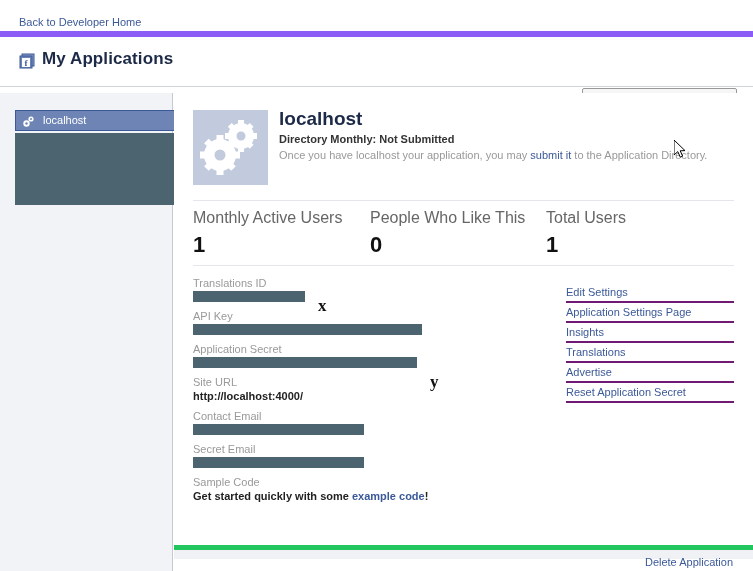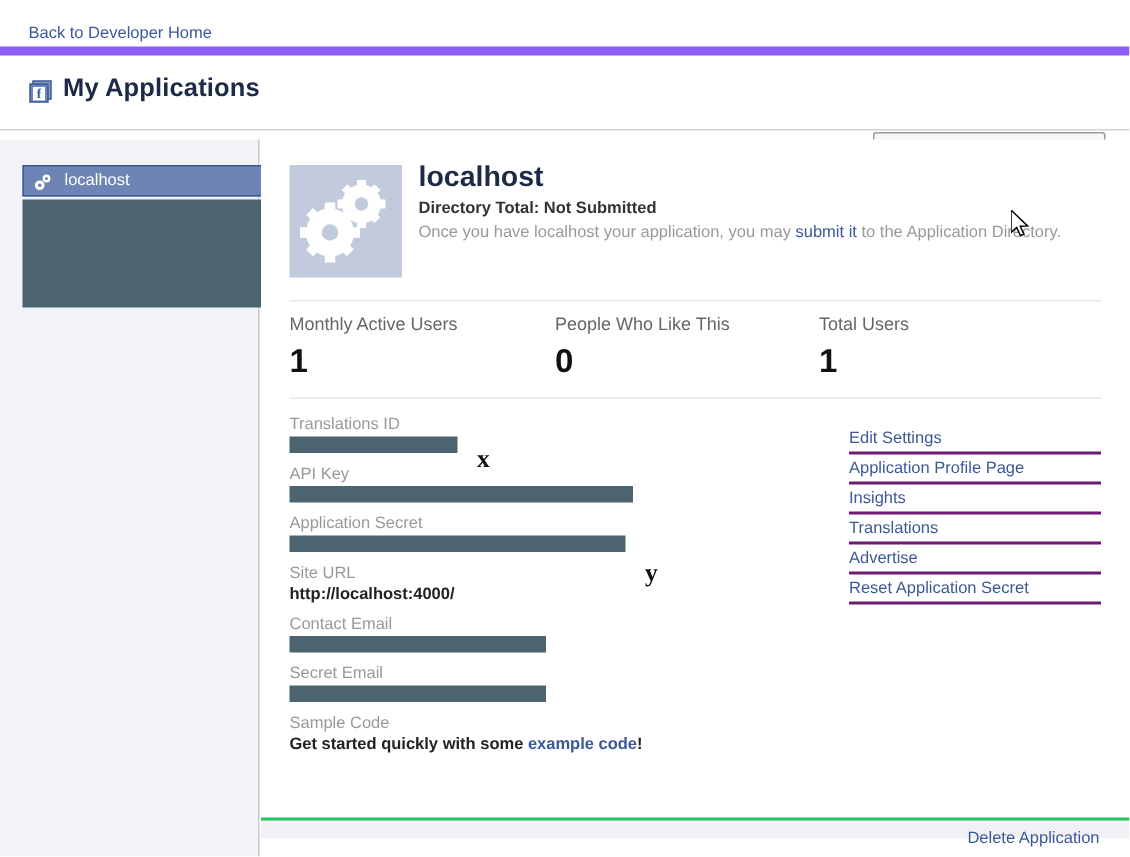--- a/index.html
+++ b/index.html
@@ -195,21 +195,21 @@
   }
   #rule-1 { left: 19px; top: 107px; width: 541px; }
   #rule-2 { left: 19px; top: 172px; width: 541px; }
 
   
   .stat {
     position: absolute;
     top: 116px;
   }
   .stat-label {
-    font-size: 12px;
+    font-size: 16px;
     color: #666666;
     white-space: nowrap;
   }
   .stat-value {
     margin-top: 5px;
     font-size: 22px;
     font-weight: bold;
     color: #111111;
   }
   #stat-0 { left: 19px; }
@@ -274,21 +274,21 @@
   }
 
   
   #panel-footer {
     position: absolute;
     left: 0;
     top: 452px;
     width: 579px;
     height: 14px;
     background: #eff1f5;
-    border-top: 2px solid #22c55e;
+    border-top: 5px solid #22c55e;
     box-sizing: border-box;
   }
   #delete-link {
     position: absolute;
     right: 20px;
     top: 6px;
     font-size: 11px;
     color: #3b5998;
     text-decoration: none;
     cursor: pointer;
@@ -369,21 +369,21 @@
           <rect x="58" y="23" width="6" height="6"></rect>
           <rect x="36" y="14" width="5.5" height="5.5" transform="rotate(45 38.7 16.7)"></rect>
           <rect x="54" y="32" width="5.5" height="5.5" transform="rotate(45 56.7 34.7)"></rect>
           <rect x="54" y="14" width="5.5" height="5.5" transform="rotate(45 56.7 16.7)"></rect>
           <rect x="36" y="32" width="5.5" height="5.5" transform="rotate(45 38.7 34.7)"></rect>
         </g>
       </svg>
     </div>
 
     <div id="app-name">localhost</div>
-    <div id="directory-status">Directory Total: Not Submitted</div>
+    <div id="directory-status">Directory Monthly: Not Submitted</div>
     <div id="status-desc">
       <span>Once you have localhost your application, you may </span><a href="#">submit it</a><span> to the Application Directory.</span>
     </div>
 
     <div class="hrule" id="rule-1"></div>
 
     <div class="stat" id="stat-0">
       <div class="stat-label">Monthly Active Users</div>
       <div class="stat-value">1</div>
     </div>
@@ -432,21 +432,21 @@
 
       <div class="field-block">
         <div class="field-label">Sample Code</div>
         <div class="field-text"><span>Get started quickly with some </span><a href="#">example code</a><span>!</span></div>
       </div>
 
     </div>
 
     <div id="links">
       <a class="link-row" href="#">Edit Settings</a>
-      <a class="link-row" href="#">Application Profile Page</a>
+      <a class="link-row" href="#">Application Settings Page</a>
       <a class="link-row" href="#">Insights</a>
       <a class="link-row" href="#">Translations</a>
       <a class="link-row" href="#">Advertise</a>
       <a class="link-row" href="#">Reset Application Secret</a>
     </div>
 
     <div id="panel-footer">
       <a id="delete-link" href="#">Delete Application</a>
     </div>
 

